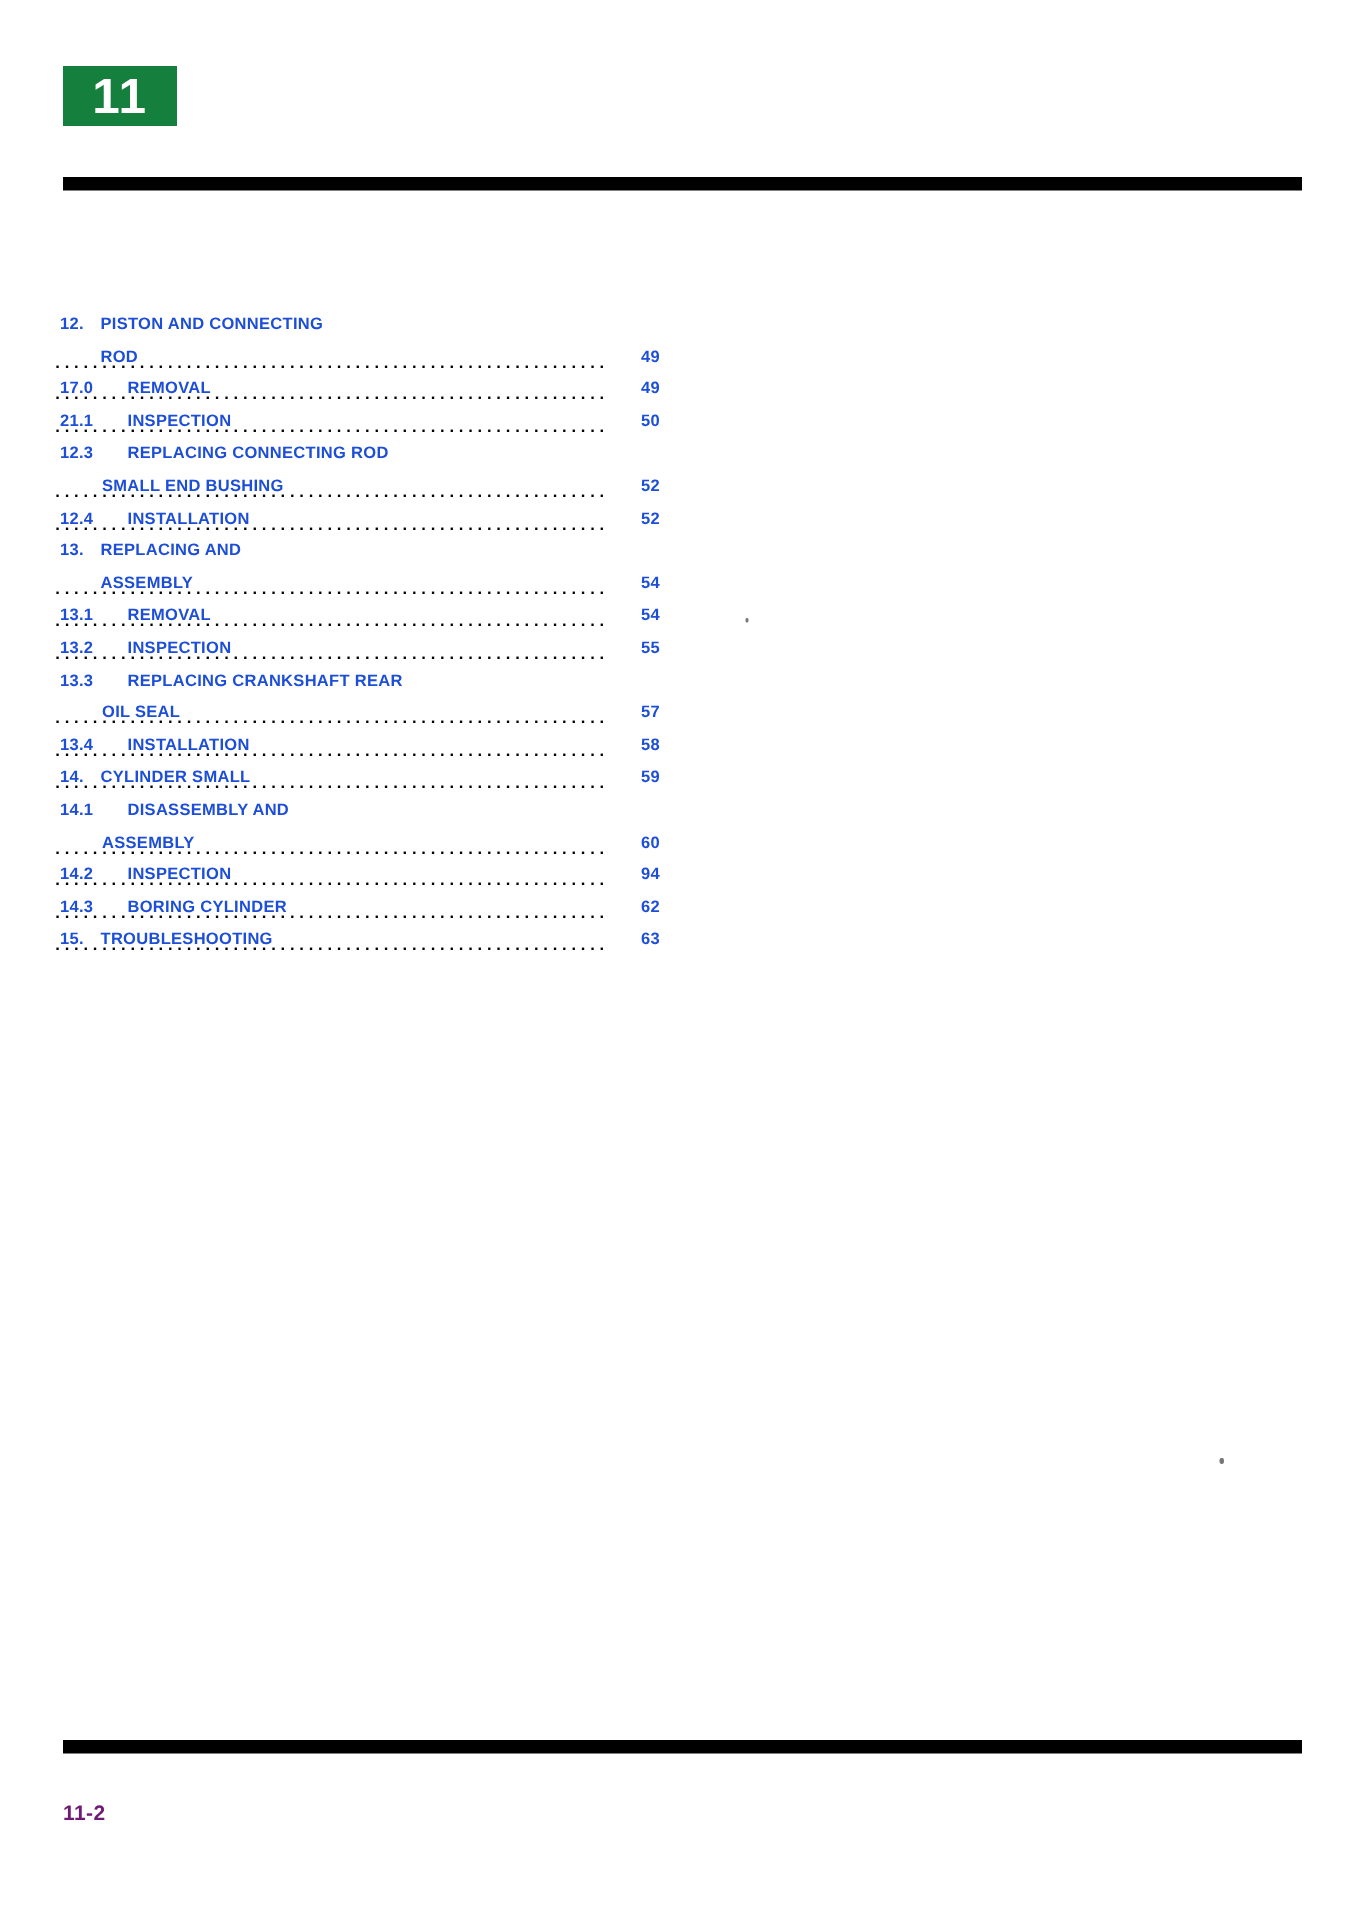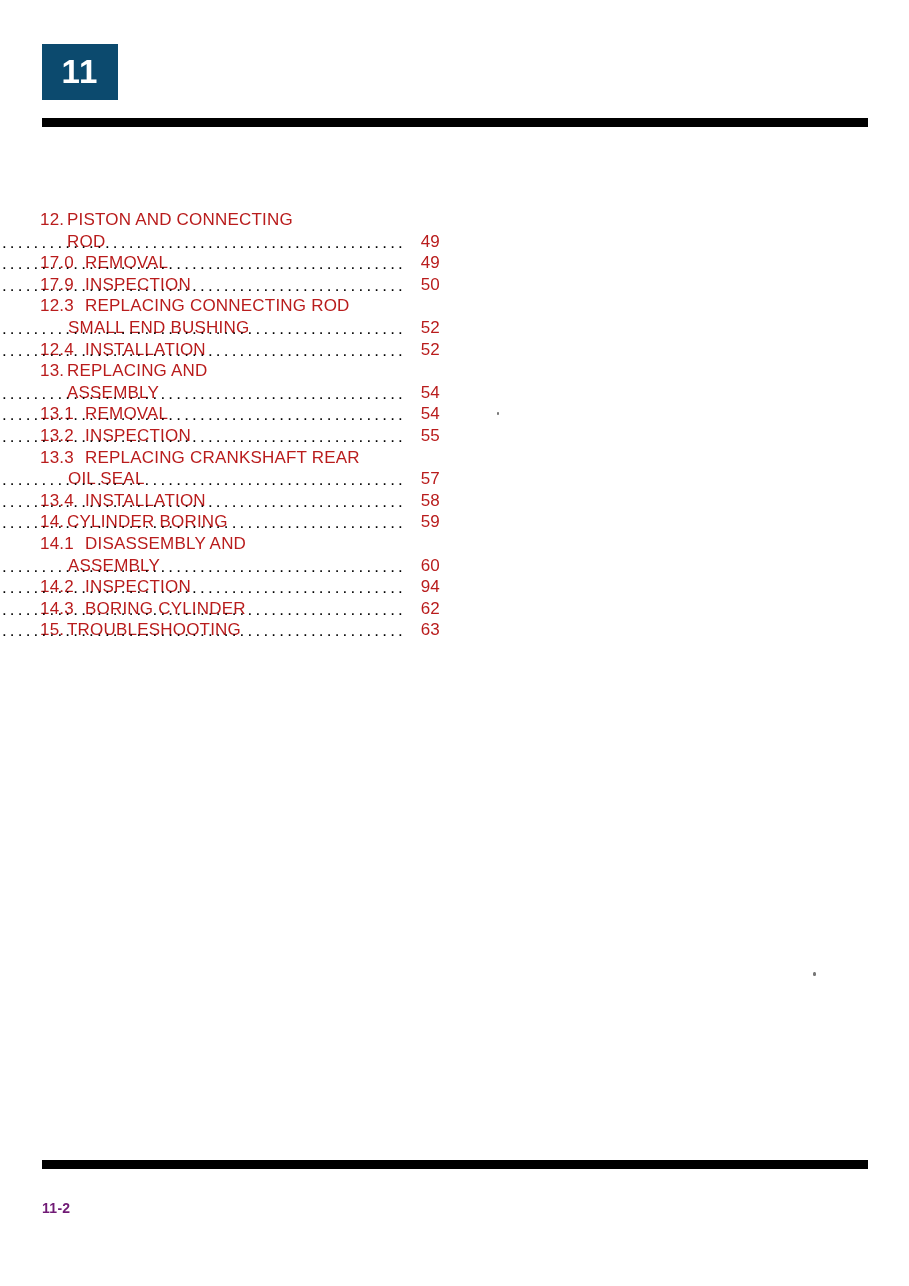--- a/index.html
+++ b/index.html
@@ -18,22 +18,22 @@
     font-family: "Liberation Sans", "DejaVu Sans", sans-serif;
     -webkit-font-smoothing: none;
   }
 
   
   .chapter-tab {
     position: absolute;
     left: 42px;
     top: 44px;
     width: 76px;
-    height: 56px;
-    background: #0c4a6e;
+    height: 40px;
+    background: #15803d;
   }
   .chapter-tab-number {
     position: absolute;
     left: 0;
     top: 0;
     width: 100%;
     height: 100%;
     display: flex;
     align-items: center;
     justify-content: center;
@@ -60,23 +60,23 @@
   .toc {
     position: absolute;
     left: 40px;
     top: 210px;
     width: 400px;
   }
 
   .toc-line {
     position: relative;
     height: 21.6px;
-    font-size: 17px;
-    font-weight: 400;
-    color: #b91c1c;
+    font-size: 11px;
+    font-weight: 700;
+    color: #1d4ed8;
     letter-spacing: 0.2px;
     white-space: nowrap;
   }
 
   
   .toc-num {
     position: absolute;
     left: 0;
     top: 0;
   }
@@ -162,21 +162,21 @@
         <span class="toc-leader"></span>
         <span class="toc-page">49</span>
       </div>
       <div class="toc-line indent-b">
         <span class="toc-num">17.0</span>
         <span class="toc-title">REMOVAL</span>
         <span class="toc-leader"></span>
         <span class="toc-page">49</span>
       </div>
       <div class="toc-line indent-b">
-        <span class="toc-num">17.9</span>
+        <span class="toc-num">21.1</span>
         <span class="toc-title">INSPECTION</span>
         <span class="toc-leader"></span>
         <span class="toc-page">50</span>
       </div>
       <div class="toc-line indent-b no-leader">
         <span class="toc-num">12.3</span>
         <span class="toc-title">REPLACING  CONNECTING  ROD</span>
         <span class="toc-page"></span>
       </div>
       <div class="toc-line cont-b">
@@ -226,21 +226,21 @@
         <span class="toc-page">57</span>
       </div>
       <div class="toc-line indent-b">
         <span class="toc-num">13.4</span>
         <span class="toc-title">INSTALLATION</span>
         <span class="toc-leader"></span>
         <span class="toc-page">58</span>
       </div>
       <div class="toc-line indent-a">
         <span class="toc-num">14.</span>
-        <span class="toc-title">CYLINDER BORING</span>
+        <span class="toc-title">CYLINDER SMALL</span>
         <span class="toc-leader"></span>
         <span class="toc-page">59</span>
       </div>
       <div class="toc-line indent-b no-leader">
         <span class="toc-num">14.1</span>
         <span class="toc-title">DISASSEMBLY  AND</span>
         <span class="toc-page"></span>
       </div>
       <div class="toc-line cont-b">
         <span class="toc-num"></span>

